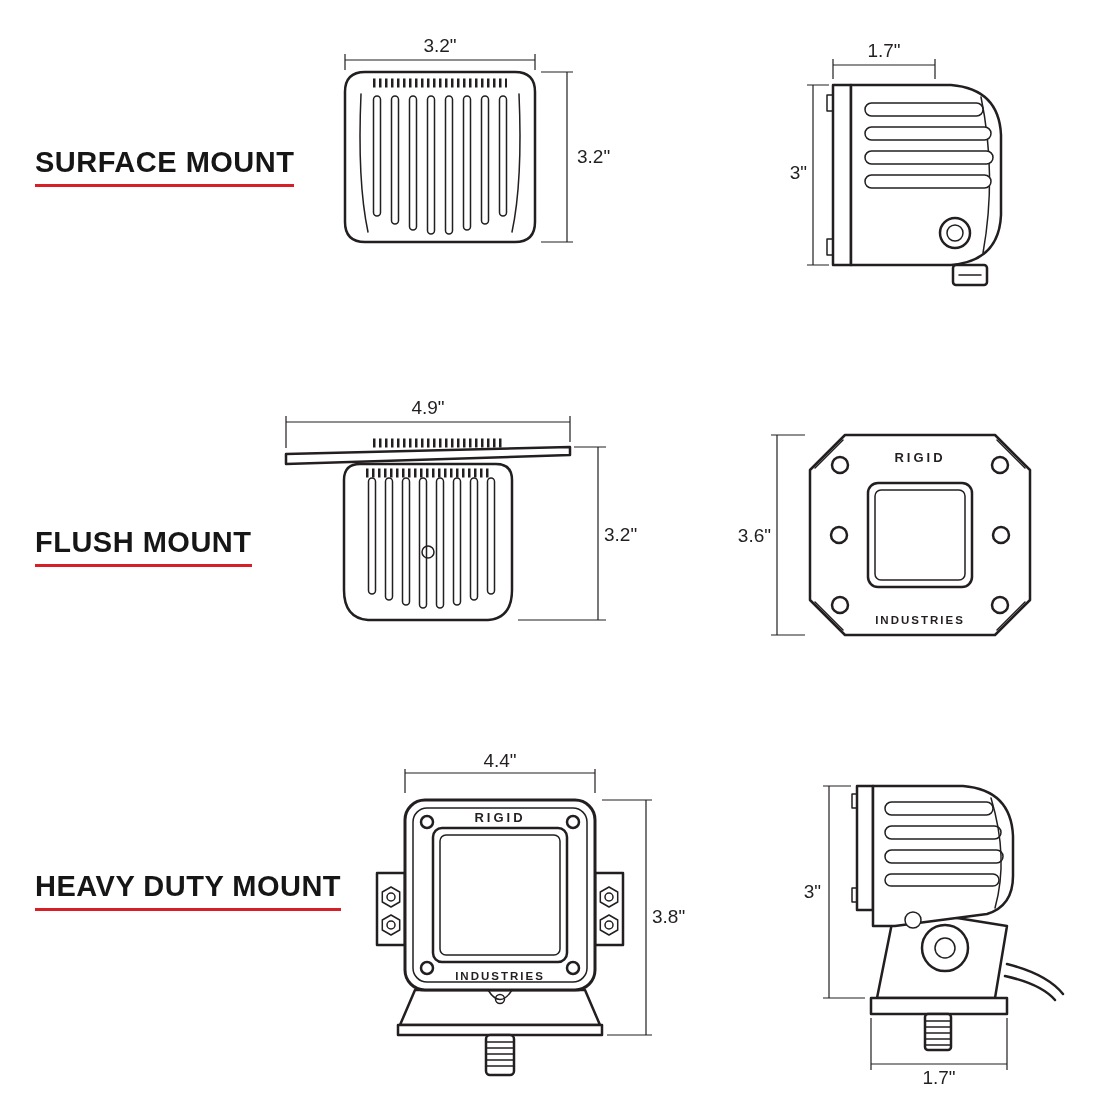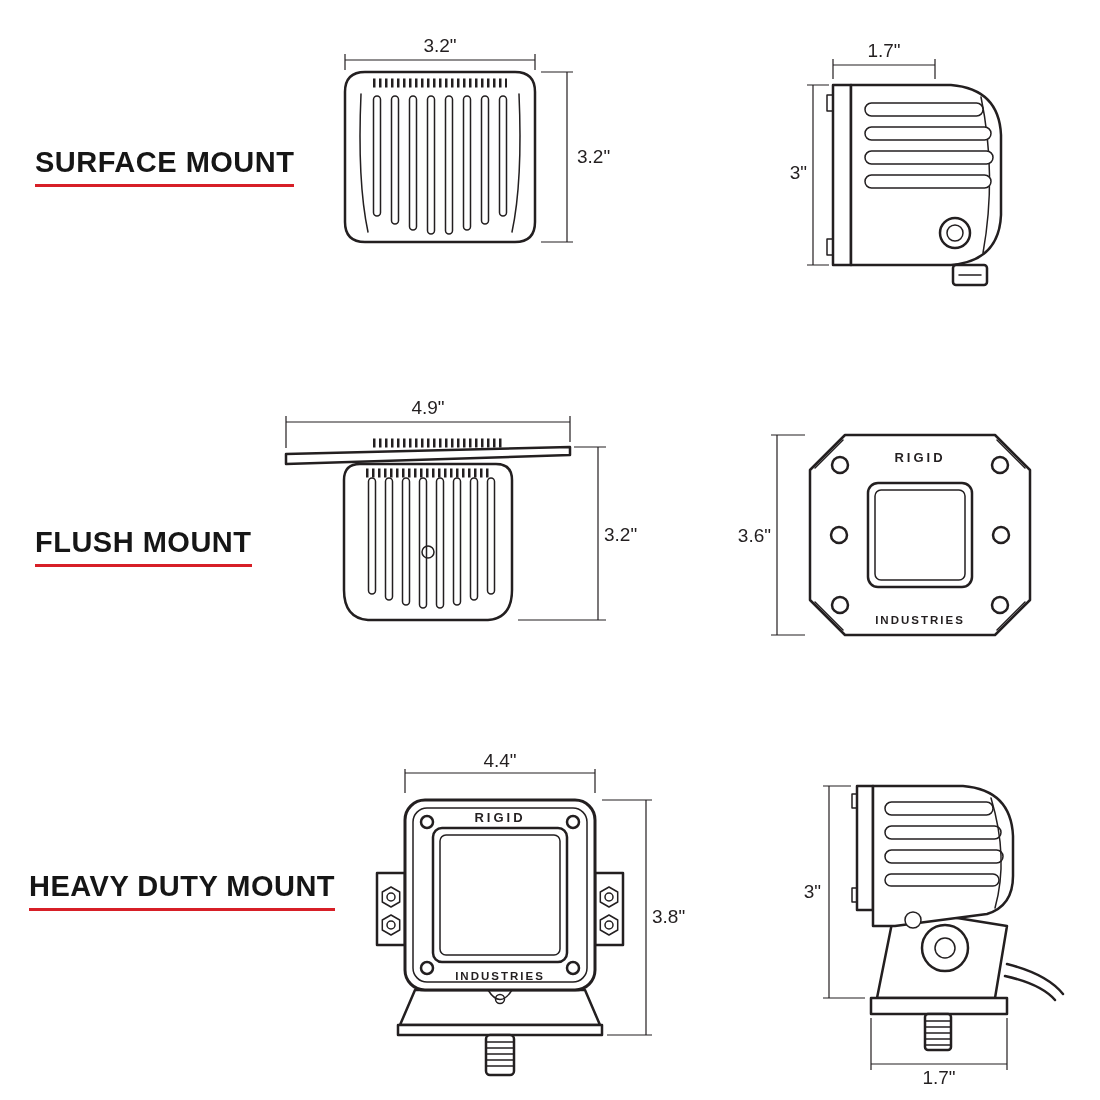--- a/index.html
+++ b/index.html
@@ -26,21 +26,21 @@
 <body>
 
 <div id="stage">
 
   <div class="section-label" style="left:35px; top:146px;">
     <span>SURFACE MOUNT</span>
   </div>
   <div class="section-label" style="left:35px; top:526px;">
     <span>FLUSH MOUNT</span>
   </div>
-  <div class="section-label" style="left:29px; top:870px;">
+  <div class="section-label" style="left:35px; top:870px;">
     <span>HEAVY DUTY MOUNT</span>
   </div>
 
   <svg class="drawing" style="left:315px; top:40px;" width="300" height="225" viewBox="0 0 300 225">
     <g>
       <path class="dim" d="M30 14 V30 M220 14 V30 M30 20 H220"></path>
       <text class="dim-label" x="125" y="12" text-anchor="middle">3.2"</text>
     </g>
     <g>
       <path class="dim" d="M226 32 H258 M226 202 H258 M252 32 V202"></path>

